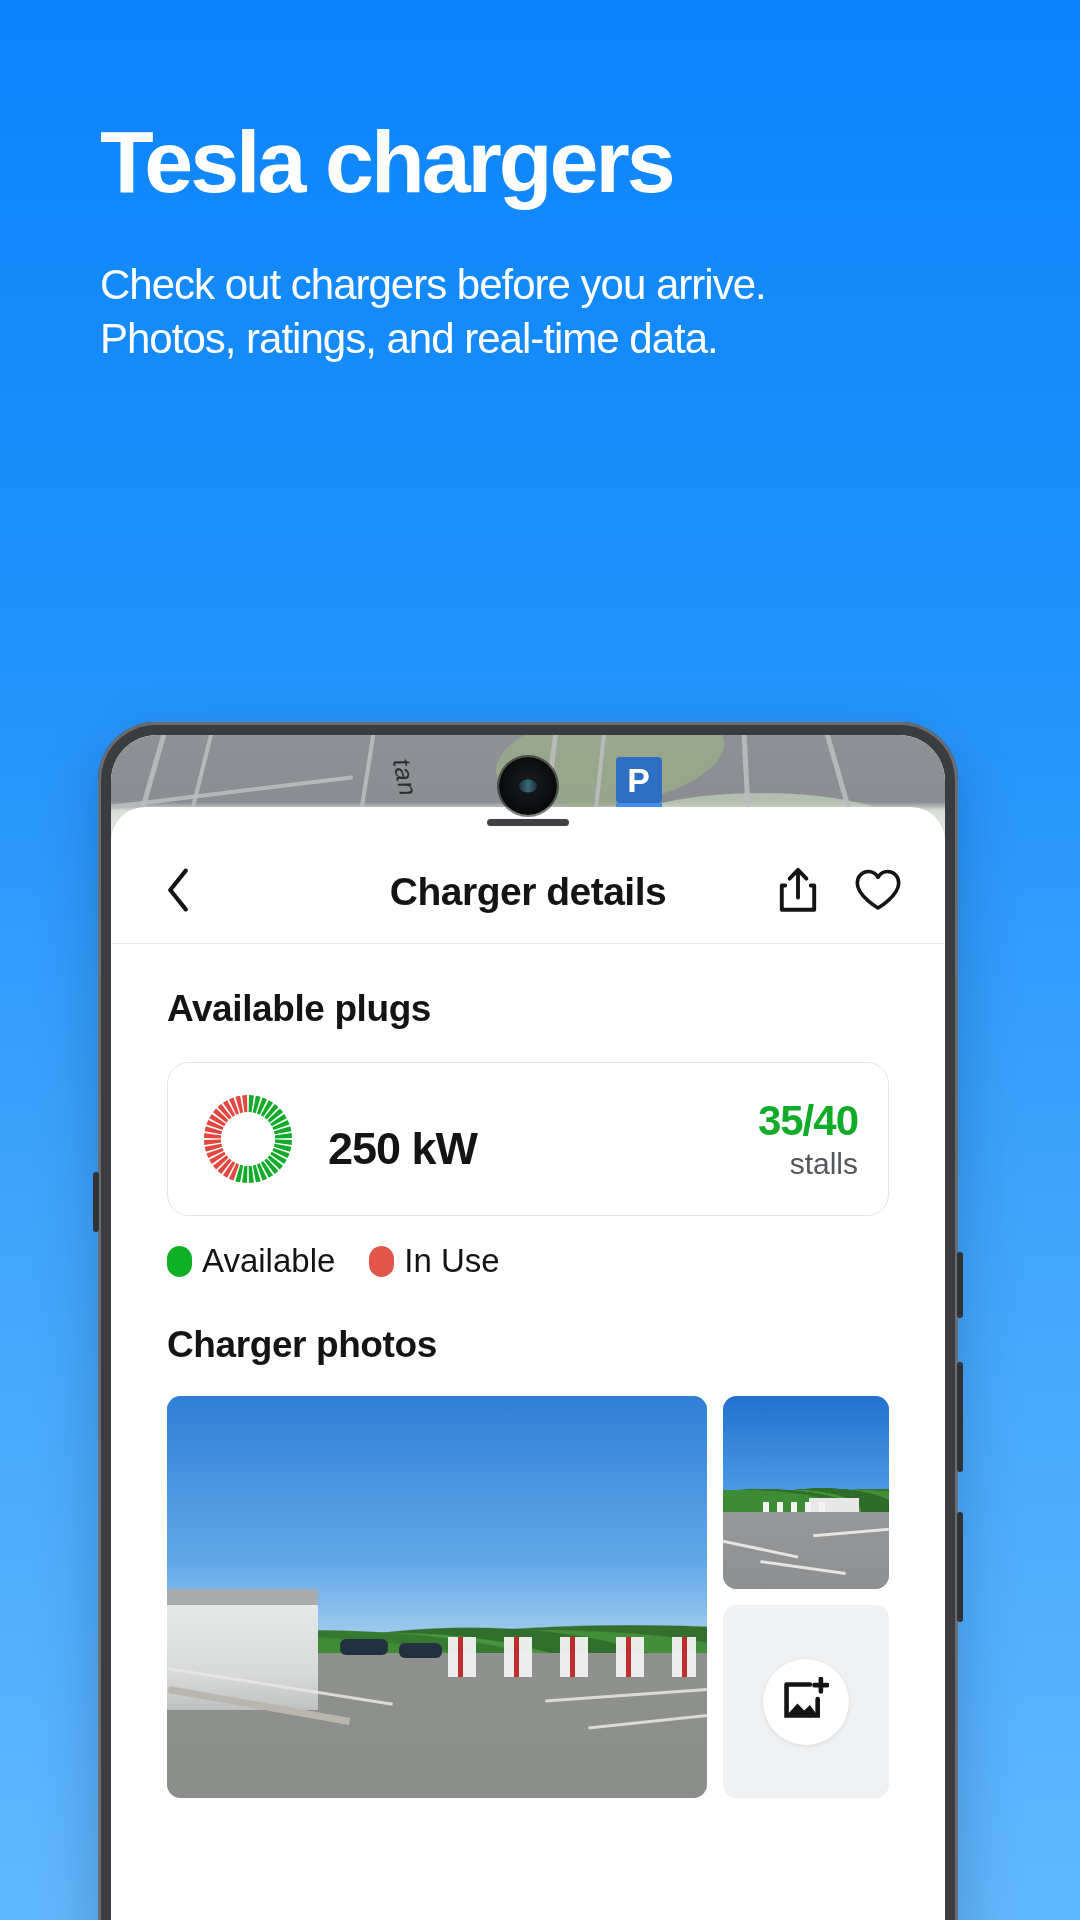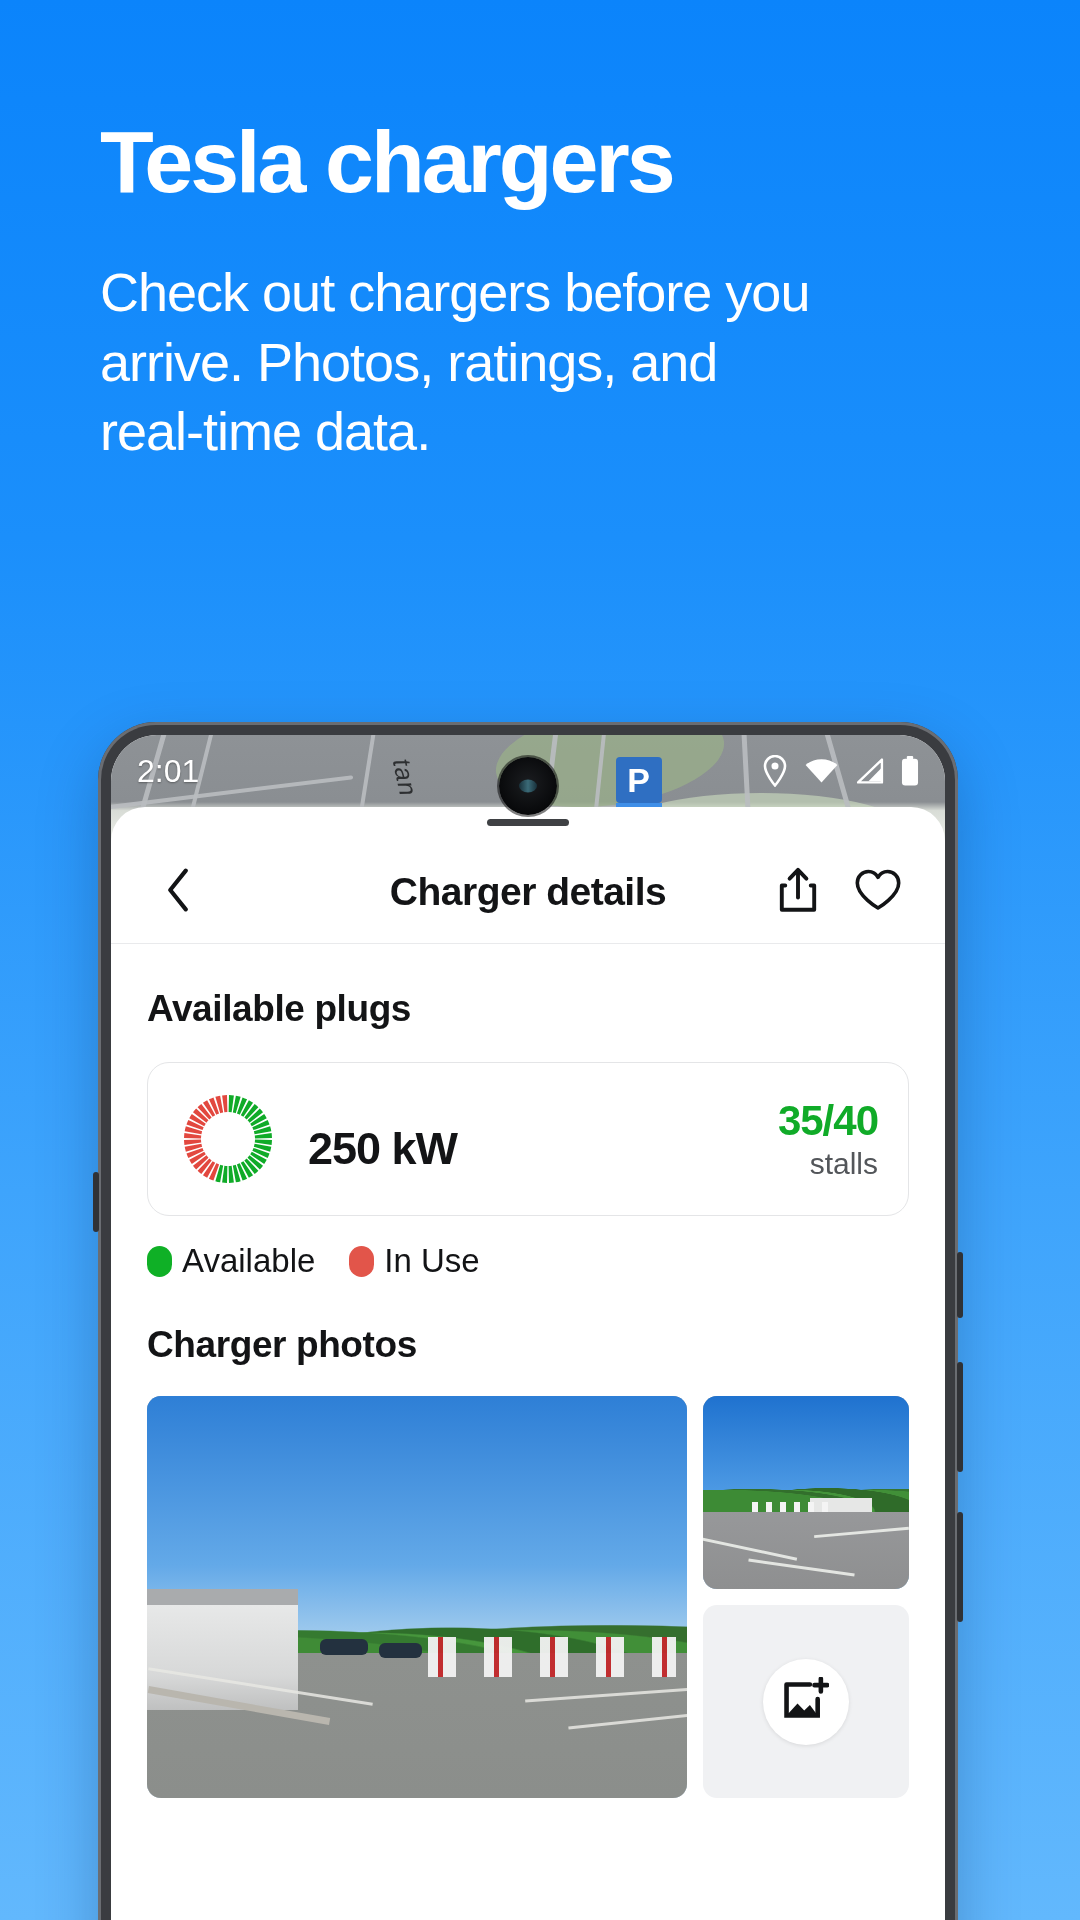--- a/index.html
+++ b/index.html
@@ -10,21 +10,21 @@
     position:relative;
   }
 
   
   .promo { position:absolute; left:100px; top:118px; width:820px; }
   .promo-title {
     font-size:88px; font-weight:bold; color:#ffffff;
     letter-spacing:-3px; line-height:1.0;
   }
   .promo-sub {
-    margin-top:52px; font-size:54px; color:#ffffff;
+    margin-top:52px; font-size:42px; color:#ffffff;
     line-height:1.29; letter-spacing:-1px; max-width:730px;
   }
 
   
   .phone {
     position:absolute; left:98px; top:722px; width:860px; height:1260px;
     background:#3a3c40;
     border-radius:58px 58px 0 0;
     box-shadow:0 22px 60px rgba(0,40,90,.28);
     padding:13px 13px 0 13px;
@@ -124,21 +124,21 @@
     font-size:39px; font-weight:bold; color:#131416; letter-spacing:-.5px;
     pointer-events:none;
   }
   .icon-btn {
     width:62px; height:62px; display:flex; align-items:center; justify-content:center;
     background:none; border:none; cursor:pointer; z-index:2;
   }
   .appbar-right { margin-left:auto; display:flex; align-items:center; gap:18px; z-index:2; }
 
   
-  .content { padding:0 36px; }
+  .content { padding:0 56px; }
   .section-title {
     font-size:37px; font-weight:bold; color:#131416;
     margin-top:44px; letter-spacing:-.4px;
   }
 
   .plug-card {
     margin-top:32px; border:1px solid #e4e5e7; border-radius:22px;
     padding:26px 30px; display:flex; align-items:center; gap:30px;
   }
   .donut { width:100px; height:100px; flex:0 0 100px; position:relative; }
@@ -238,48 +238,20 @@
       <div class="map-road r3"></div>
       <div class="map-road r4"></div>
       <div class="map-road r5"></div>
       <div class="map-road r6"></div>
       <div class="map-road r7"></div>
       <div class="map-road r8"></div>
       <div class="map-label">tan</div>
       <div class="p-marker">P</div>
     </div>
 
-    <div class="statusbar">
-      <div class="clock">2:01</div>
-      <div class="status-icons">
-        <span>
-          <svg width="26" height="32" viewBox="0 0 24 30">
-            <path d="M12 1C6.8 1 2.6 5.2 2.6 10.4c0 7 9.4 18.2 9.4 18.2s9.4-11.2 9.4-18.2C21.4 5.2 17.2 1 12 1z" fill="none" stroke="#fff" stroke-width="2.4"></path>
-            <circle cx="12" cy="10.3" r="3.3" fill="#fff"></circle>
-          </svg>
-        </span>
-        <span>
-          <svg width="33" height="26" viewBox="0 0 32 24">
-            <path d="M16 23.2 0.6 6.2C4.7 2.5 10.1 0.6 16 0.6S27.3 2.5 31.4 6.2z" fill="#fff"></path>
-          </svg>
-        </span>
-        <span>
-          <svg width="29" height="26" viewBox="0 0 28 24">
-            <path d="M26 1v22H3z" fill="none" stroke="#fff" stroke-width="2.3" stroke-linejoin="round"></path>
-            <path d="M26 8.5V22H13z" fill="#fff"></path>
-          </svg>
-        </span>
-        <span>
-          <svg width="18" height="30" viewBox="0 0 16 28">
-            <rect x="5" y="0" width="6" height="3" rx="1" fill="#fff"></rect>
-            <rect x="0.5" y="2.5" width="15" height="25" rx="3" fill="#fff"></rect>
-          </svg>
-        </span>
-      </div>
-    </div>
 
     <div class="punch">
       <div class="punch-lens"></div>
     </div>
 
     <div class="sheet">
       <div class="grabber"></div>
 
       <div class="appbar">
         <button class="icon-btn">

